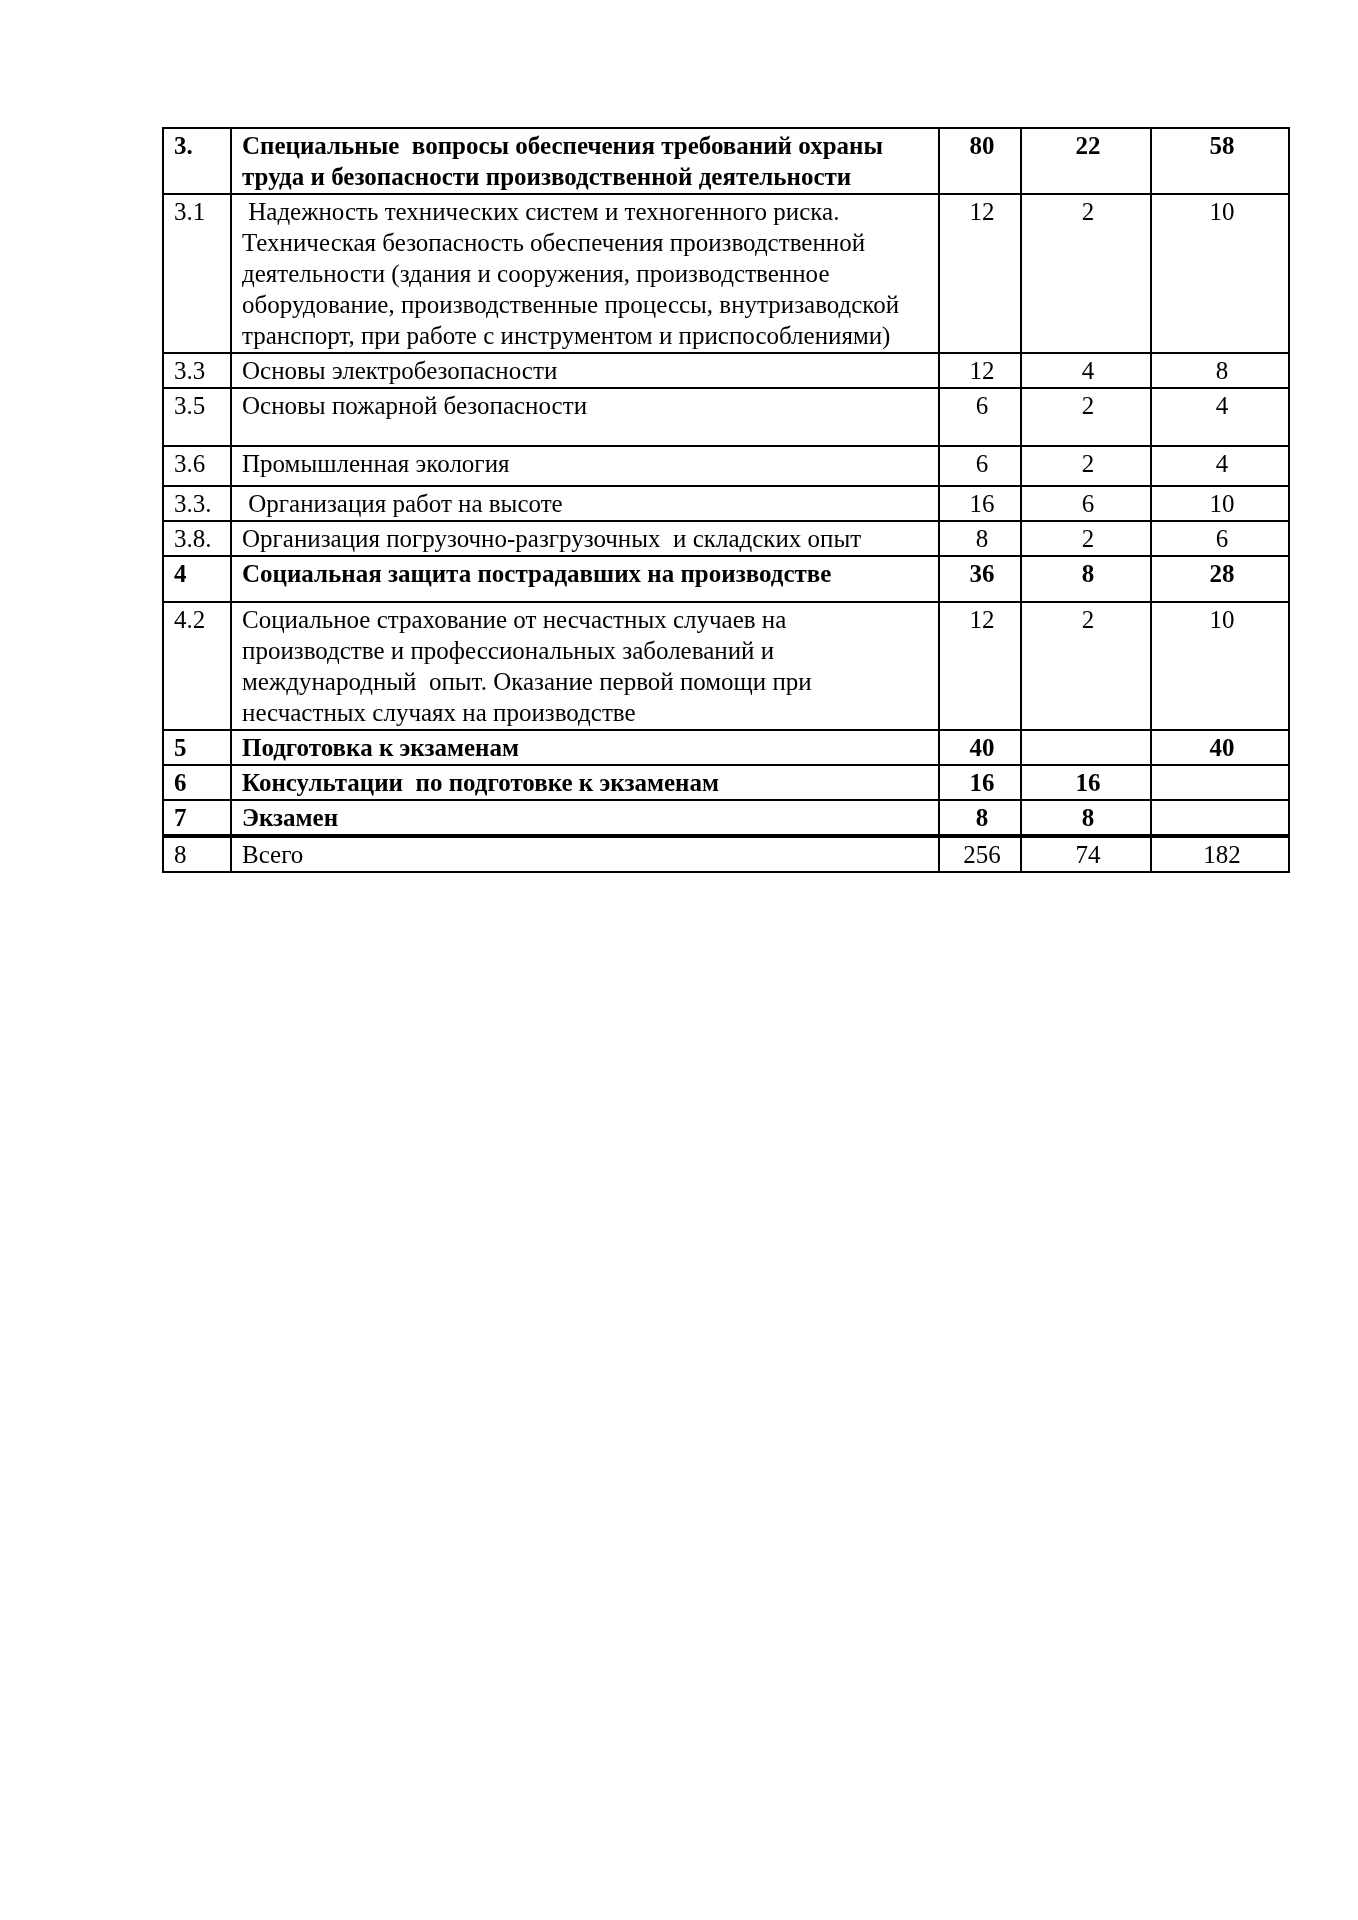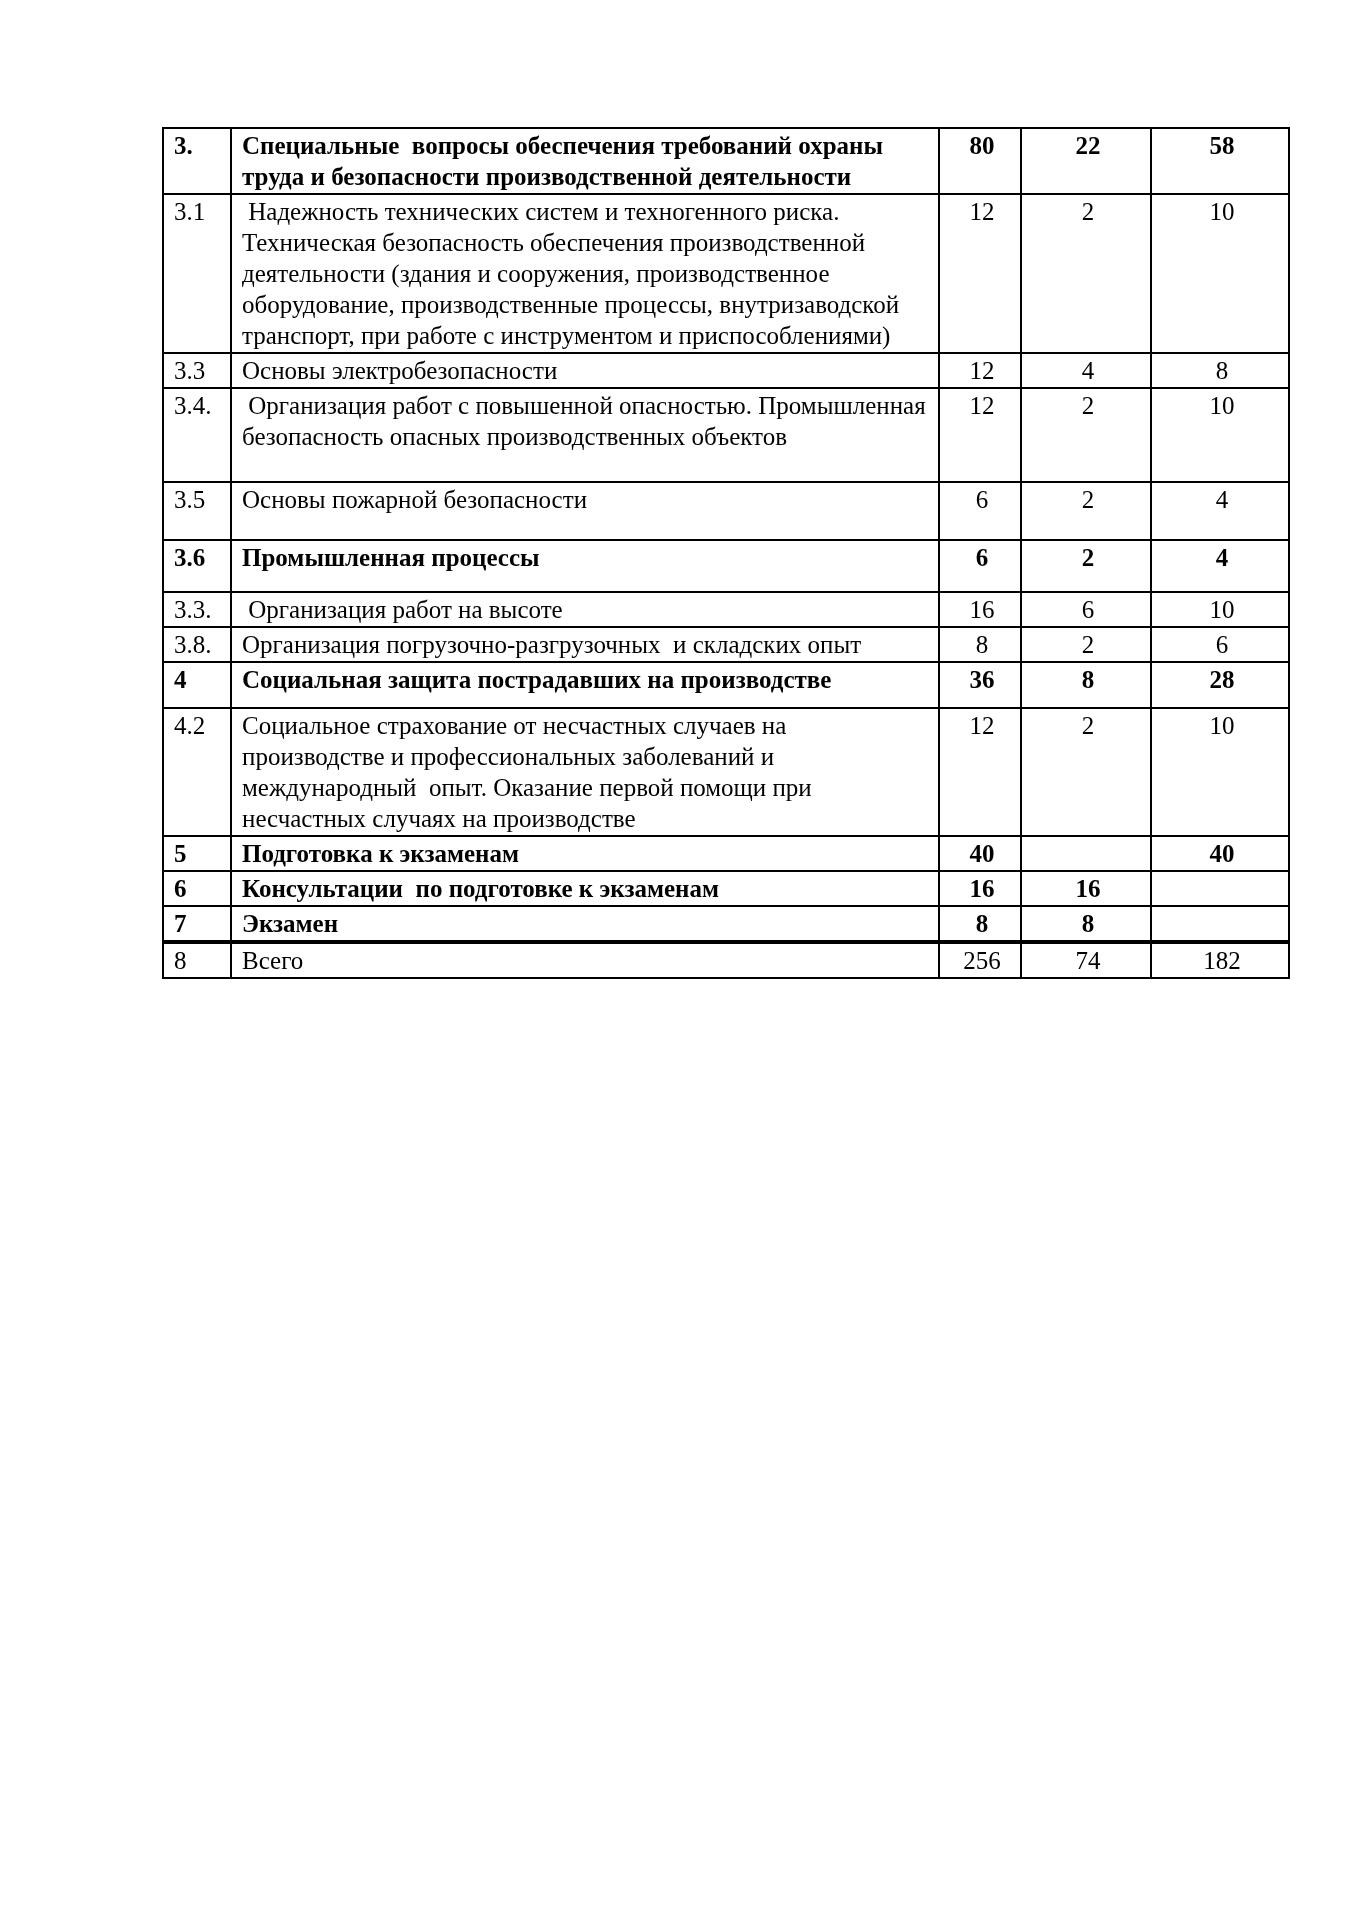--- a/index.html
+++ b/index.html
@@ -39,21 +39,21 @@
   tr.bold-row td { font-weight: bold; }
   tr.bold-values td.c-val { font-weight: normal; }
   tr.total-row td { border-top: 4px solid #000000; }
 
   
   tr.h64  { height: 64px; }
   tr.h156 { height: 156px; margin-top: 18px; }
   tr.h31  { height: 31px; }
   tr.h94  { height: 94px; }
   tr.h54  { height: 58px; }
-  tr.h44  { height: 52px; font-weight: bold; }
+  tr.h44  { height: 40px; }
   tr.h33  { height: 33px; }
   tr.h46  { height: 46px; }
   tr.h62  { height: 62px; }
   tr.h126 { height: 126px; }
   tr.h29  { height: 29px; }
 </style>
 </head>
 <body>
 
 <div class="page">
@@ -80,37 +80,30 @@
         <td class="c-val">2</td>
         <td class="c-val">10</td>
       </tr>
       <tr class="h31">
         <td class="c-no">3.3</td>
         <td class="c-title">Основы электробезопасности</td>
         <td class="c-val">12</td>
         <td class="c-val">4</td>
         <td class="c-val">8</td>
       </tr>
-      <tr class="h94">
-        <td class="c-no">3.4.</td>
-        <td class="c-title"> Организация работ с повышенной опасностью. Промышленная безопасность опасных производственных объектов</td>
-        <td class="c-val">12</td>
-        <td class="c-val">2</td>
-        <td class="c-val">10</td>
-      </tr>
       <tr class="h54">
         <td class="c-no">3.5</td>
         <td class="c-title">Основы пожарной безопасности</td>
         <td class="c-val">6</td>
         <td class="c-val">2</td>
         <td class="c-val">4</td>
       </tr>
       <tr class="h44">
         <td class="c-no">3.6</td>
-        <td class="c-title">Промышленная процессы</td>
+        <td class="c-title">Промышленная экология</td>
         <td class="c-val">6</td>
         <td class="c-val">2</td>
         <td class="c-val">4</td>
       </tr>
       <tr class="h33">
         <td class="c-no">3.3.</td>
         <td class="c-title"> Организация работ на высоте</td>
         <td class="c-val">16</td>
         <td class="c-val">6</td>
         <td class="c-val">10</td>

